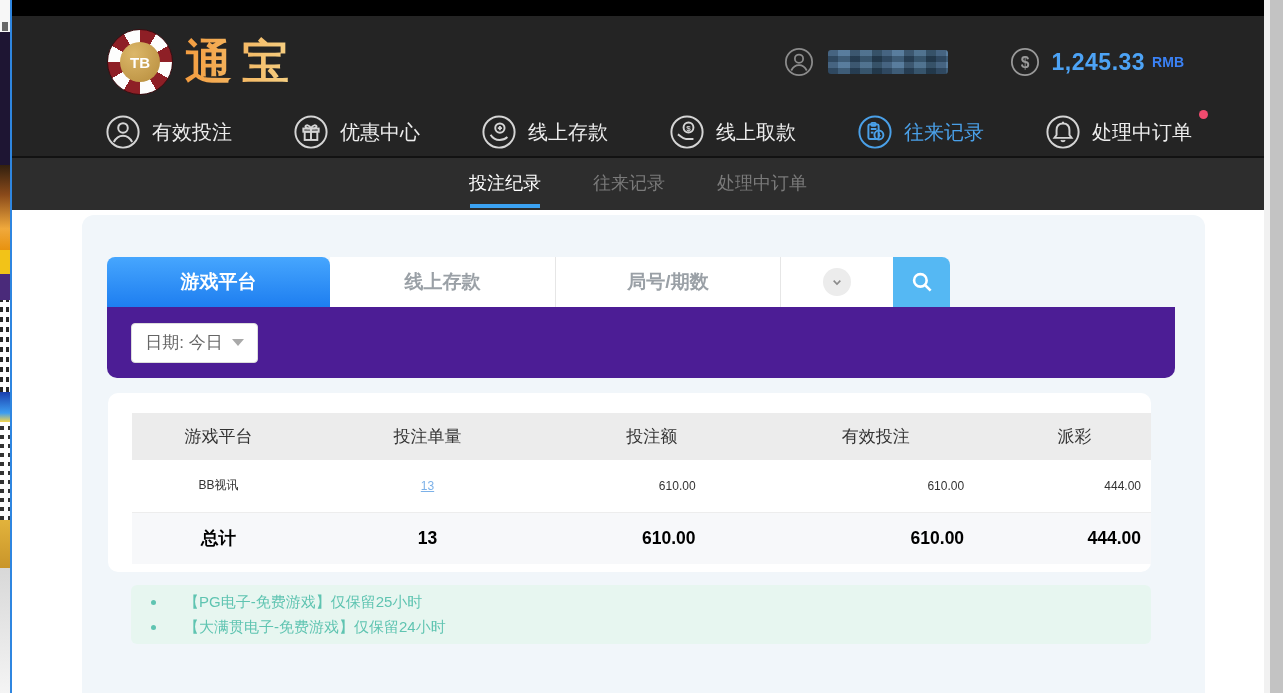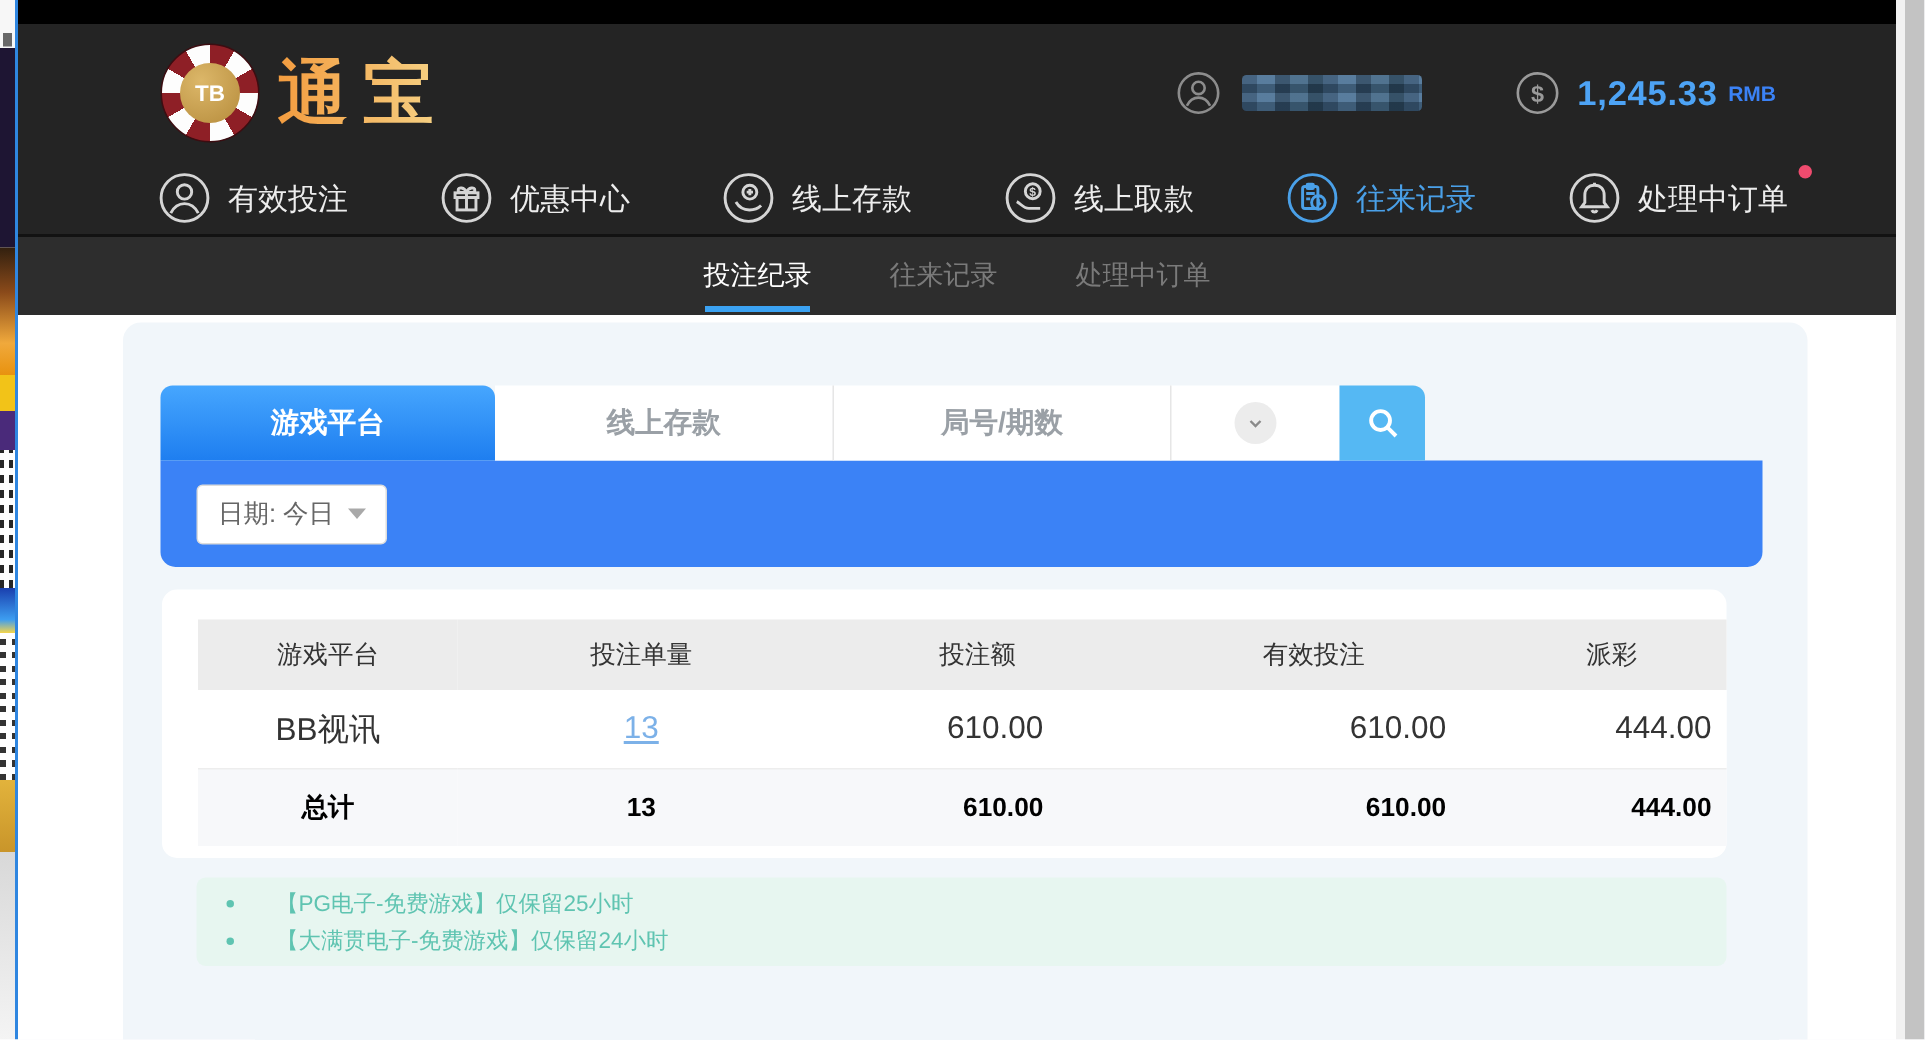--- a/index.html
+++ b/index.html
@@ -68,28 +68,28 @@
 
   .filter-tabs { width:1068px; height:50px; display:flex; }
   .ftab { height:50px; display:flex; align-items:center; justify-content:center; font-size:19px; font-weight:bold; color:#9aa0a6; background:#fff; cursor:pointer; }
   .ftab.w1 { width:223px; } .ftab.w2 { width:225px; }
   .ftab.sep { border-left:1px solid #e6e6e6; }
   .ftab.active { background:linear-gradient(180deg,#46a6fe,#1e7ef0); color:#fff; border-radius:8px 8px 0 0; border-left:none; }
   .ftab-chevron { width:113px; height:50px; background:#fff; border-left:1px solid #e6e6e6; display:flex; align-items:center; justify-content:center; cursor:pointer; }
   .chev-circle { width:28px; height:28px; border-radius:50%; background:#ececec; display:flex; align-items:center; justify-content:center; color:#8a8a8a; }
   .search-btn { width:57px; height:50px; background:#55b8f3; border:none; border-radius:0 8px 0 0; display:flex; align-items:center; justify-content:center; cursor:pointer; }
 
-  .filter-body { width:1068px; height:71px; background:#3b82f6; border-radius:0 0 10px 10px; display:flex; align-items:center; padding-left:24px; }
+  .filter-body { width:1068px; height:71px; background:#4c1d95; border-radius:0 0 10px 10px; display:flex; align-items:center; padding-left:24px; }
   .date-box { width:127px; height:40px; background:#fff; border:1px solid #dcdcdc; border-radius:4px; display:flex; align-items:center; justify-content:center; gap:9px; color:#666; font-size:17px; cursor:pointer; }
   .caret-down { width:0; height:0; border-left:6px solid transparent; border-right:6px solid transparent; border-top:7px solid #a9a9a9; }
 
   .table-card { margin-top:15px; margin-left:1px; width:1043px; background:#fff; border-radius:10px; padding:20px 0 8px 24px; }
   .bet-table { width:1019px; border-collapse:collapse; }
   .bet-table th { background:#ececec; height:47px; font-size:17px; font-weight:normal; color:#333; text-align:center; }
-  .bet-table td { height:52px; font-size:21px; color:#333; }
+  .bet-table td { height:52px; font-size:12px; color:#333; }
   .c-center { text-align:center; }
   .c-num { text-align:right; }
   .pad-a { padding-right:58px; } .pad-b { padding-right:34px; } .pad-c { padding-right:10px; }
   .data-row td { background:#fff; border-bottom:1px solid #ededed; }
   .count-link { color:#7cb1e8; text-decoration:underline; cursor:pointer; }
   .total-row td { background:#f7f8fa; font-weight:bold; font-size:17.5px; color:#000; }
 
   .notes { margin-top:13px; margin-left:24px; width:1020px; height:59px; background:#e7f6f0; border-radius:6px; padding:5px 0 0 16px; }
   .note-line { display:flex; align-items:center; gap:28px; height:25px; color:#5fc4b1; font-size:15px; }
   .dot { width:5px; height:5px; border-radius:50%; background:#5fc4b1; flex:none; margin-left:4px; }

